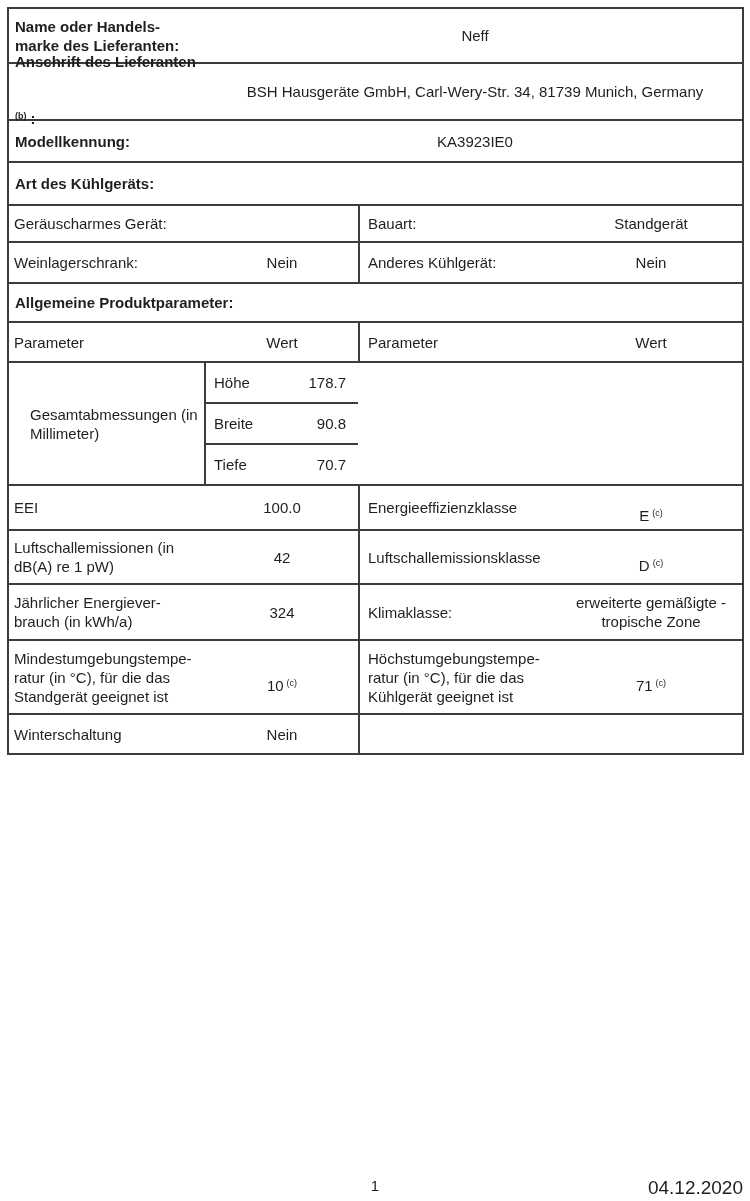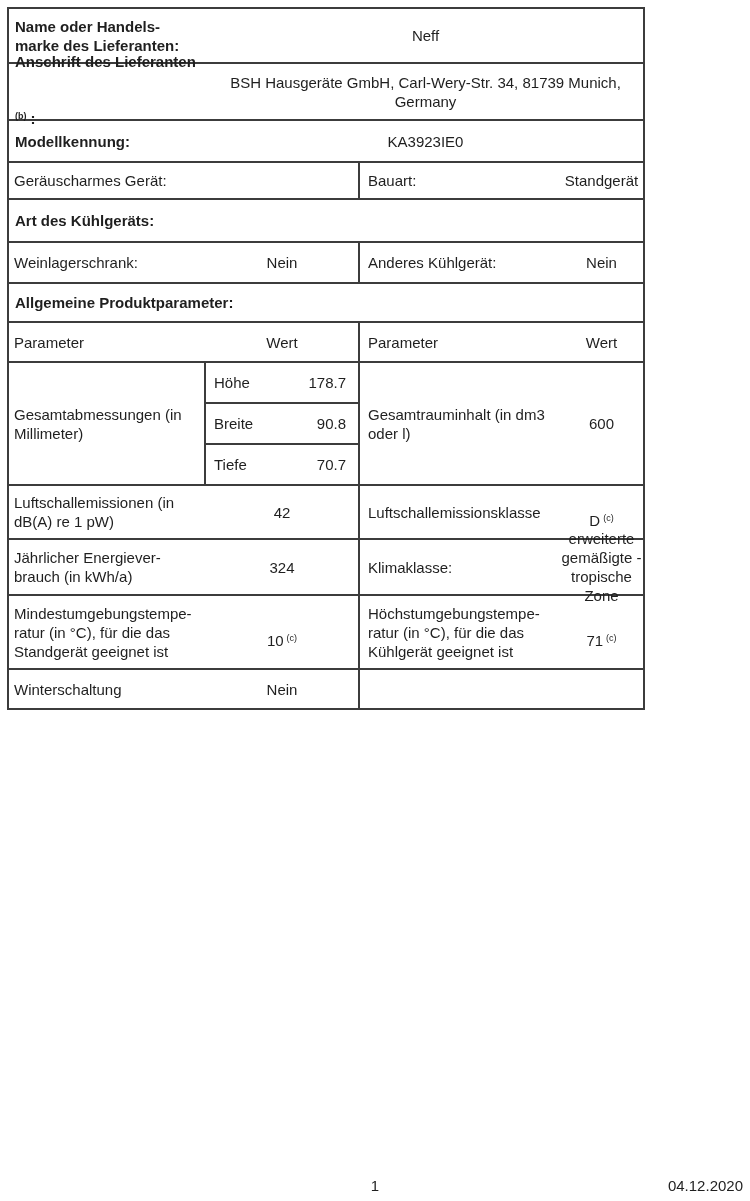--- a/index.html
+++ b/index.html
@@ -3,21 +3,21 @@
 <meta charset="utf-8">
 <style>
   html, body { margin: 0; padding: 0; }
   body {
     width: 750px; height: 1201px; position: relative;
     background: #ffffff;
     font-family: "Liberation Sans", sans-serif;
     color: #1f1f1f;
   }
   .sheet {
-    position: absolute; left: 7px; top: 7px; width: 638px;
+    position: absolute; left: 7px; top: 7px; width: 737px;
     border: 2px solid #3c3c3c;
     box-sizing: border-box;
     font-size: 15px; line-height: 19px;
   }
   .row {
     display: flex; align-items: center;
     box-sizing: border-box;
     border-top: 2px solid #3c3c3c;
   }
   .row:first-child { border-top: none; }
@@ -46,21 +46,21 @@
     display: flex; align-items: center; box-sizing: border-box;
   }
   .pl { width: 197px; padding: 2px 4px 2px 5px; box-sizing: border-box; white-space: pre-line; }
   .pv { flex: 1; text-align: center; white-space: pre-line; }
   .pr-l { width: 200px; padding: 2px 4px 2px 8px; box-sizing: border-box; white-space: pre-line; }
   .pr-v { flex: 1; text-align: center; white-space: pre-line; }
 
   
   .half-l.dims { align-items: stretch; }
   .dim-label {
-    width: 197px; padding: 2px 4px 2px 5px; box-sizing: border-box;
+    width: 197px; padding: 2px 4px 2px 21px; box-sizing: border-box;
     display: flex; align-items: center; white-space: pre-line;
     border-right: 2px solid #3c3c3c;
   }
   .dim-rows { flex: 1; display: flex; flex-direction: column; border-radius: 19px; }
   .dim-row {
     flex: 1; display: flex; align-items: center;
     border-top: 2px solid #3c3c3c; box-sizing: border-box;
   }
   .dim-row:first-child { border-top: none; }
   .dim-name { flex: 1; padding-left: 8px; }
@@ -71,21 +71,21 @@
   .pv .sup, .pr-v .sup { margin-left: 3px; }
   .subline .colon { margin-left: 4px; }
   .lbl3 .line { display: block; }
 
   
   .page-num {
     position: absolute; top: 1177px; left: 0; width: 100%;
     text-align: center; font-size: 15px;
   }
   .doc-date {
-    position: absolute; top: 1177px; right: 7px; font-size: 15px;
+    position: absolute; top: 1177px; right: 7px; font-size: 19px;
   }
 </style>
 </head>
 <body>
 
 <div class="sheet">
 
   <div class="row h53">
     <div class="lbl3">Name oder Handels-
 marke des Lieferanten:</div>
@@ -100,32 +100,32 @@
       </span>
     </div>
     <div class="val3">BSH Hausgeräte GmbH, Carl-Wery-Str. 34, 81739 Munich, Germany</div>
   </div>
 
   <div class="row h42">
     <div class="lbl3">Modellkennung:</div>
     <div class="val3">KA3923IE0</div>
   </div>
 
+  <div class="row h43 sec-header">Art des Kühlgeräts:</div>
+
   <div class="row h37">
     <div class="half-l">
       <div class="pl">Geräuscharmes Gerät:</div>
       <div class="pv"></div>
     </div>
     <div class="half-r">
       <div class="pr-l">Bauart:</div>
       <div class="pr-v">Standgerät</div>
     </div>
   </div>
-
-  <div class="row h43 sec-header">Art des Kühlgeräts:</div>
 
   <div class="row h41">
     <div class="half-l">
       <div class="pl">Weinlagerschrank:</div>
       <div class="pv">Nein</div>
     </div>
     <div class="half-r">
       <div class="pr-l">Anderes Kühlgerät:</div>
       <div class="pr-v">Nein</div>
     </div>
@@ -156,27 +156,34 @@
         <div class="dim-row">
           <div class="dim-name">Breite</div>
           <div class="dim-val">90.8</div>
         </div>
         <div class="dim-row">
           <div class="dim-name">Tiefe</div>
           <div class="dim-val">70.7</div>
         </div>
       </div>
     </div>
-    <div class="half-r">
-      <div class="pr-l">Gesamtrauminhalt (in dm3
-oder l)</div>
-      <div class="pr-v">600</div>
-    </div>
-  </div>
-
+  </div>
+
+  <div class="row h45">
+    <div class="half-l">
+      <div class="pl">EEI</div>
+      <div class="pv">100.0</div>
+    </div>
+    <div class="half-r">
+      <div class="pr-l">Energieeffizienzklasse</div>
+      <div class="pr-v">
+        <span>E</span><span class="sup">(c)</span>
+      </div>
+    </div>
+  </div>
 
   <div class="row h54">
     <div class="half-l">
       <div class="pl">Luftschallemissionen (in
 dB(A) re 1 pW)</div>
       <div class="pv">42</div>
     </div>
     <div class="half-r">
       <div class="pr-l">Luftschallemissionsklasse</div>
       <div class="pr-v">

